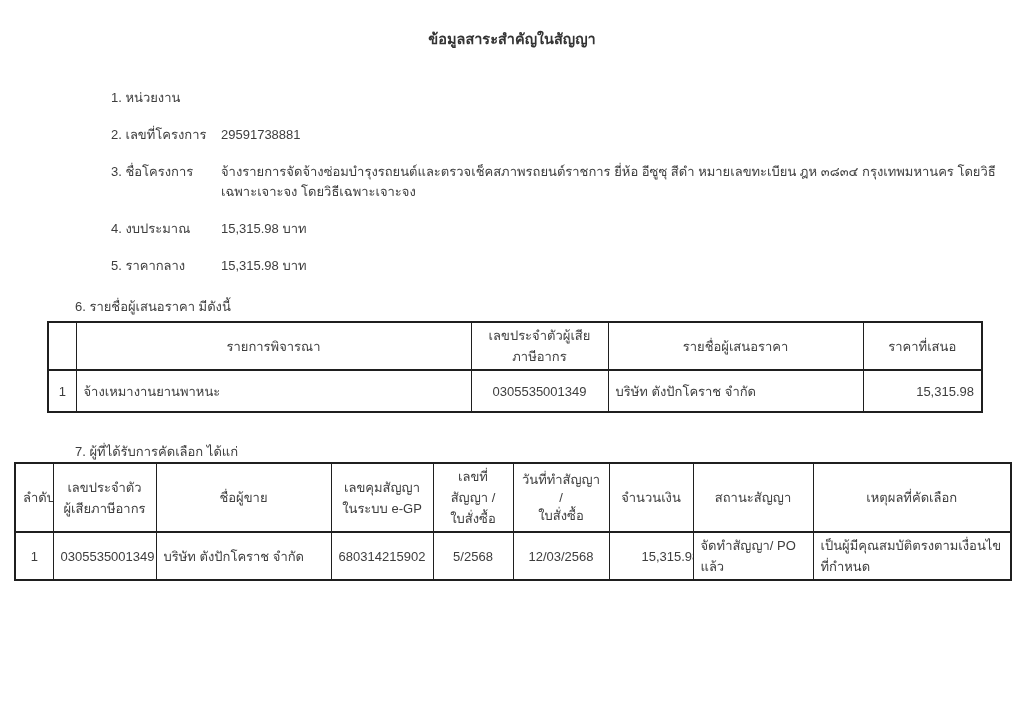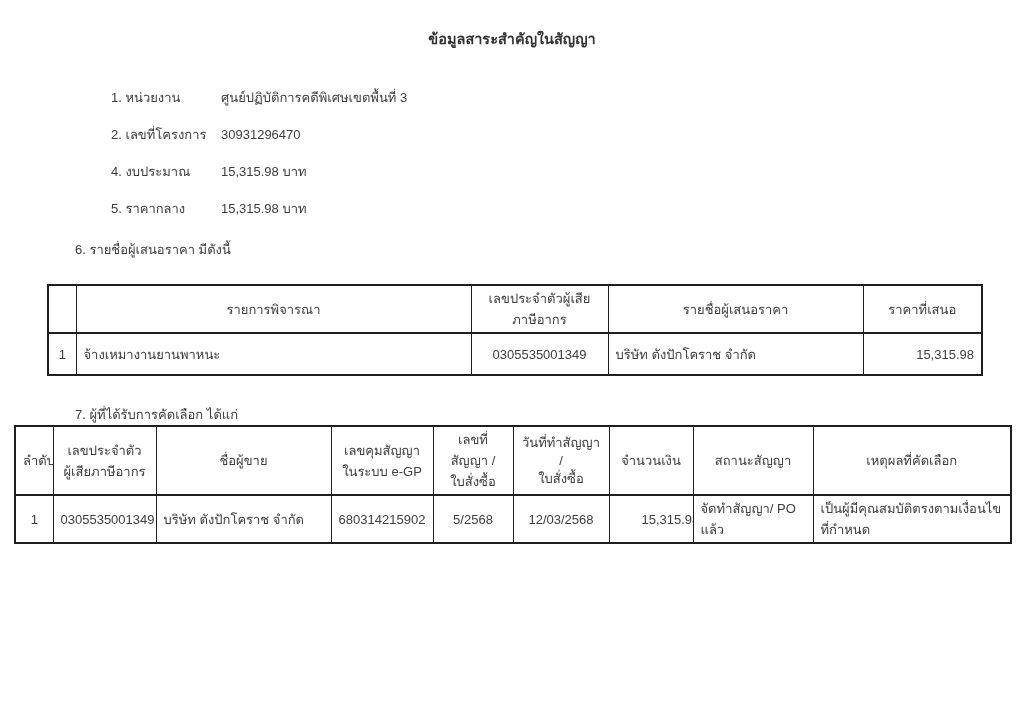--- a/index.html
+++ b/index.html
@@ -25,21 +25,21 @@
     display: flex;
     margin: 0 18px 17px 75px;
     line-height: 20px;
   }
   .field .flabel { flex: 0 0 110px; margin-left: 36px; }
   .field .fvalue { flex: 1; }
   .section-heading {
     margin: 0 0 0 75px;
     line-height: 20px;
   }
-  .sh6 { margin-top: 21px; margin-bottom: 24px; }
+  .sh6 { margin-top: 21px; margin-bottom: 4px; }
   .sh7 { margin-top: 29px; }
   table {
     border-collapse: collapse;
     table-layout: fixed;
     color: #3d3d3d;
     font-size: 13px;
   }
   th, td {
     border: 1px solid #1f1f1f;
     padding: 2px 7px;
@@ -62,25 +62,28 @@
 </head>
 <body>
 
 <div class="doc">
 
   <div class="doc-title">ข้อมูลสาระสำคัญในสัญญา</div>
 
   <div class="fields">
     <div class="field">
       <div class="flabel">1. หน่วยงาน</div>
-      <div class="fvalue">ศูนย์ปฏิบัติการคดีพิเศษเขตพื้นที่ 3</div>
     </div>
     <div class="field">
       <div class="flabel">2. เลขที่โครงการ</div>
-      <div class="fvalue">30931296470</div>
+      <div class="fvalue">29591738881</div>
+    </div>
+    <div class="field">
+      <div class="flabel">3. ชื่อโครงการ</div>
+      <div class="fvalue">จ้างรายการจัดจ้างซ่อมบำรุงรถยนต์และตรวจเช็คสภาพรถยนต์ราชการ ยี่ห้อ อีซูซุ สีดำ หมายเลขทะเบียน ฎห ๓๘๓๔ กรุงเทพมหานคร โดยวิธีเฉพาะเจาะจง โดยวิธีเฉพาะเจาะจง</div>
     </div>
     <div class="field">
       <div class="flabel">4. งบประมาณ</div>
       <div class="fvalue">15,315.98 บาท</div>
     </div>
     <div class="field">
       <div class="flabel">5. ราคากลาง</div>
       <div class="fvalue">15,315.98 บาท</div>
     </div>
   </div>

